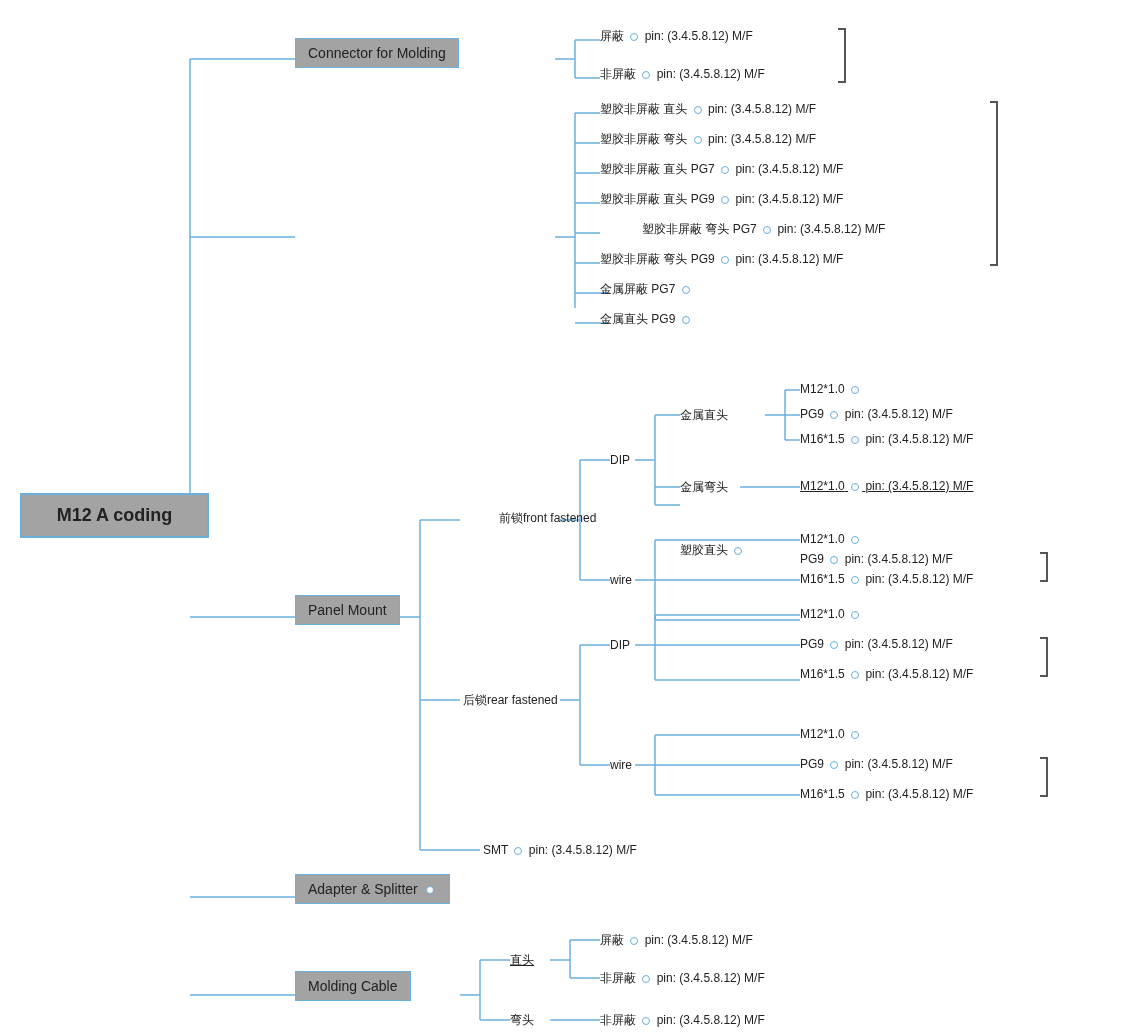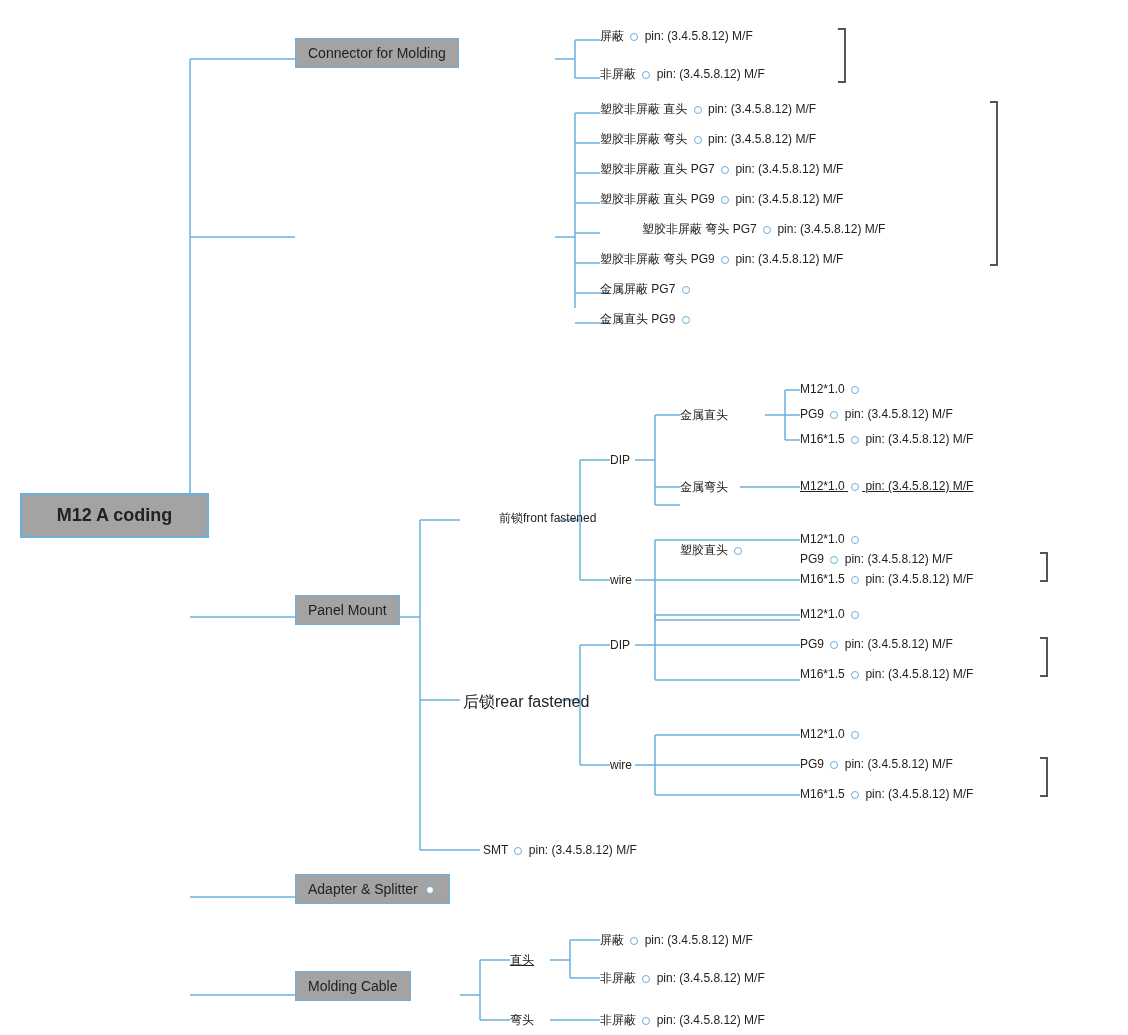--- a/index.html
+++ b/index.html
@@ -231,21 +231,21 @@
   <div style="position:absolute; left:990px; top:101px; width:8px; height:165px; border-right:2px solid #555; border-top:2px solid #555; border-bottom:2px solid #555;"></div>
 
   <div class="node-box medium" style="left:295px; top:595px;">
     <span>Panel Mount</span>
   </div>
 
   <div class="leaf-text" style="left:463px; top:510px; font-size:12px;margin-left:36px;">
     <span>前锁front fastened</span>
   </div>
 
-  <div class="leaf-text" style="left:463px; top:692px; font-size:16px;">
+  <div class="leaf-text" style="left:463px; top:692px; font-size:12px;">
     <span>后锁rear fastened</span>
   </div>
 
   <div class="leaf-text" style="left:483px; top:843px;">
     <span>SMT</span>
     <span class="dot"></span>
     <span>pin: (3.4.5.8.12)  M/F</span>
   </div>
 
   <div class="leaf-text" style="left:610px; top:453px;">

